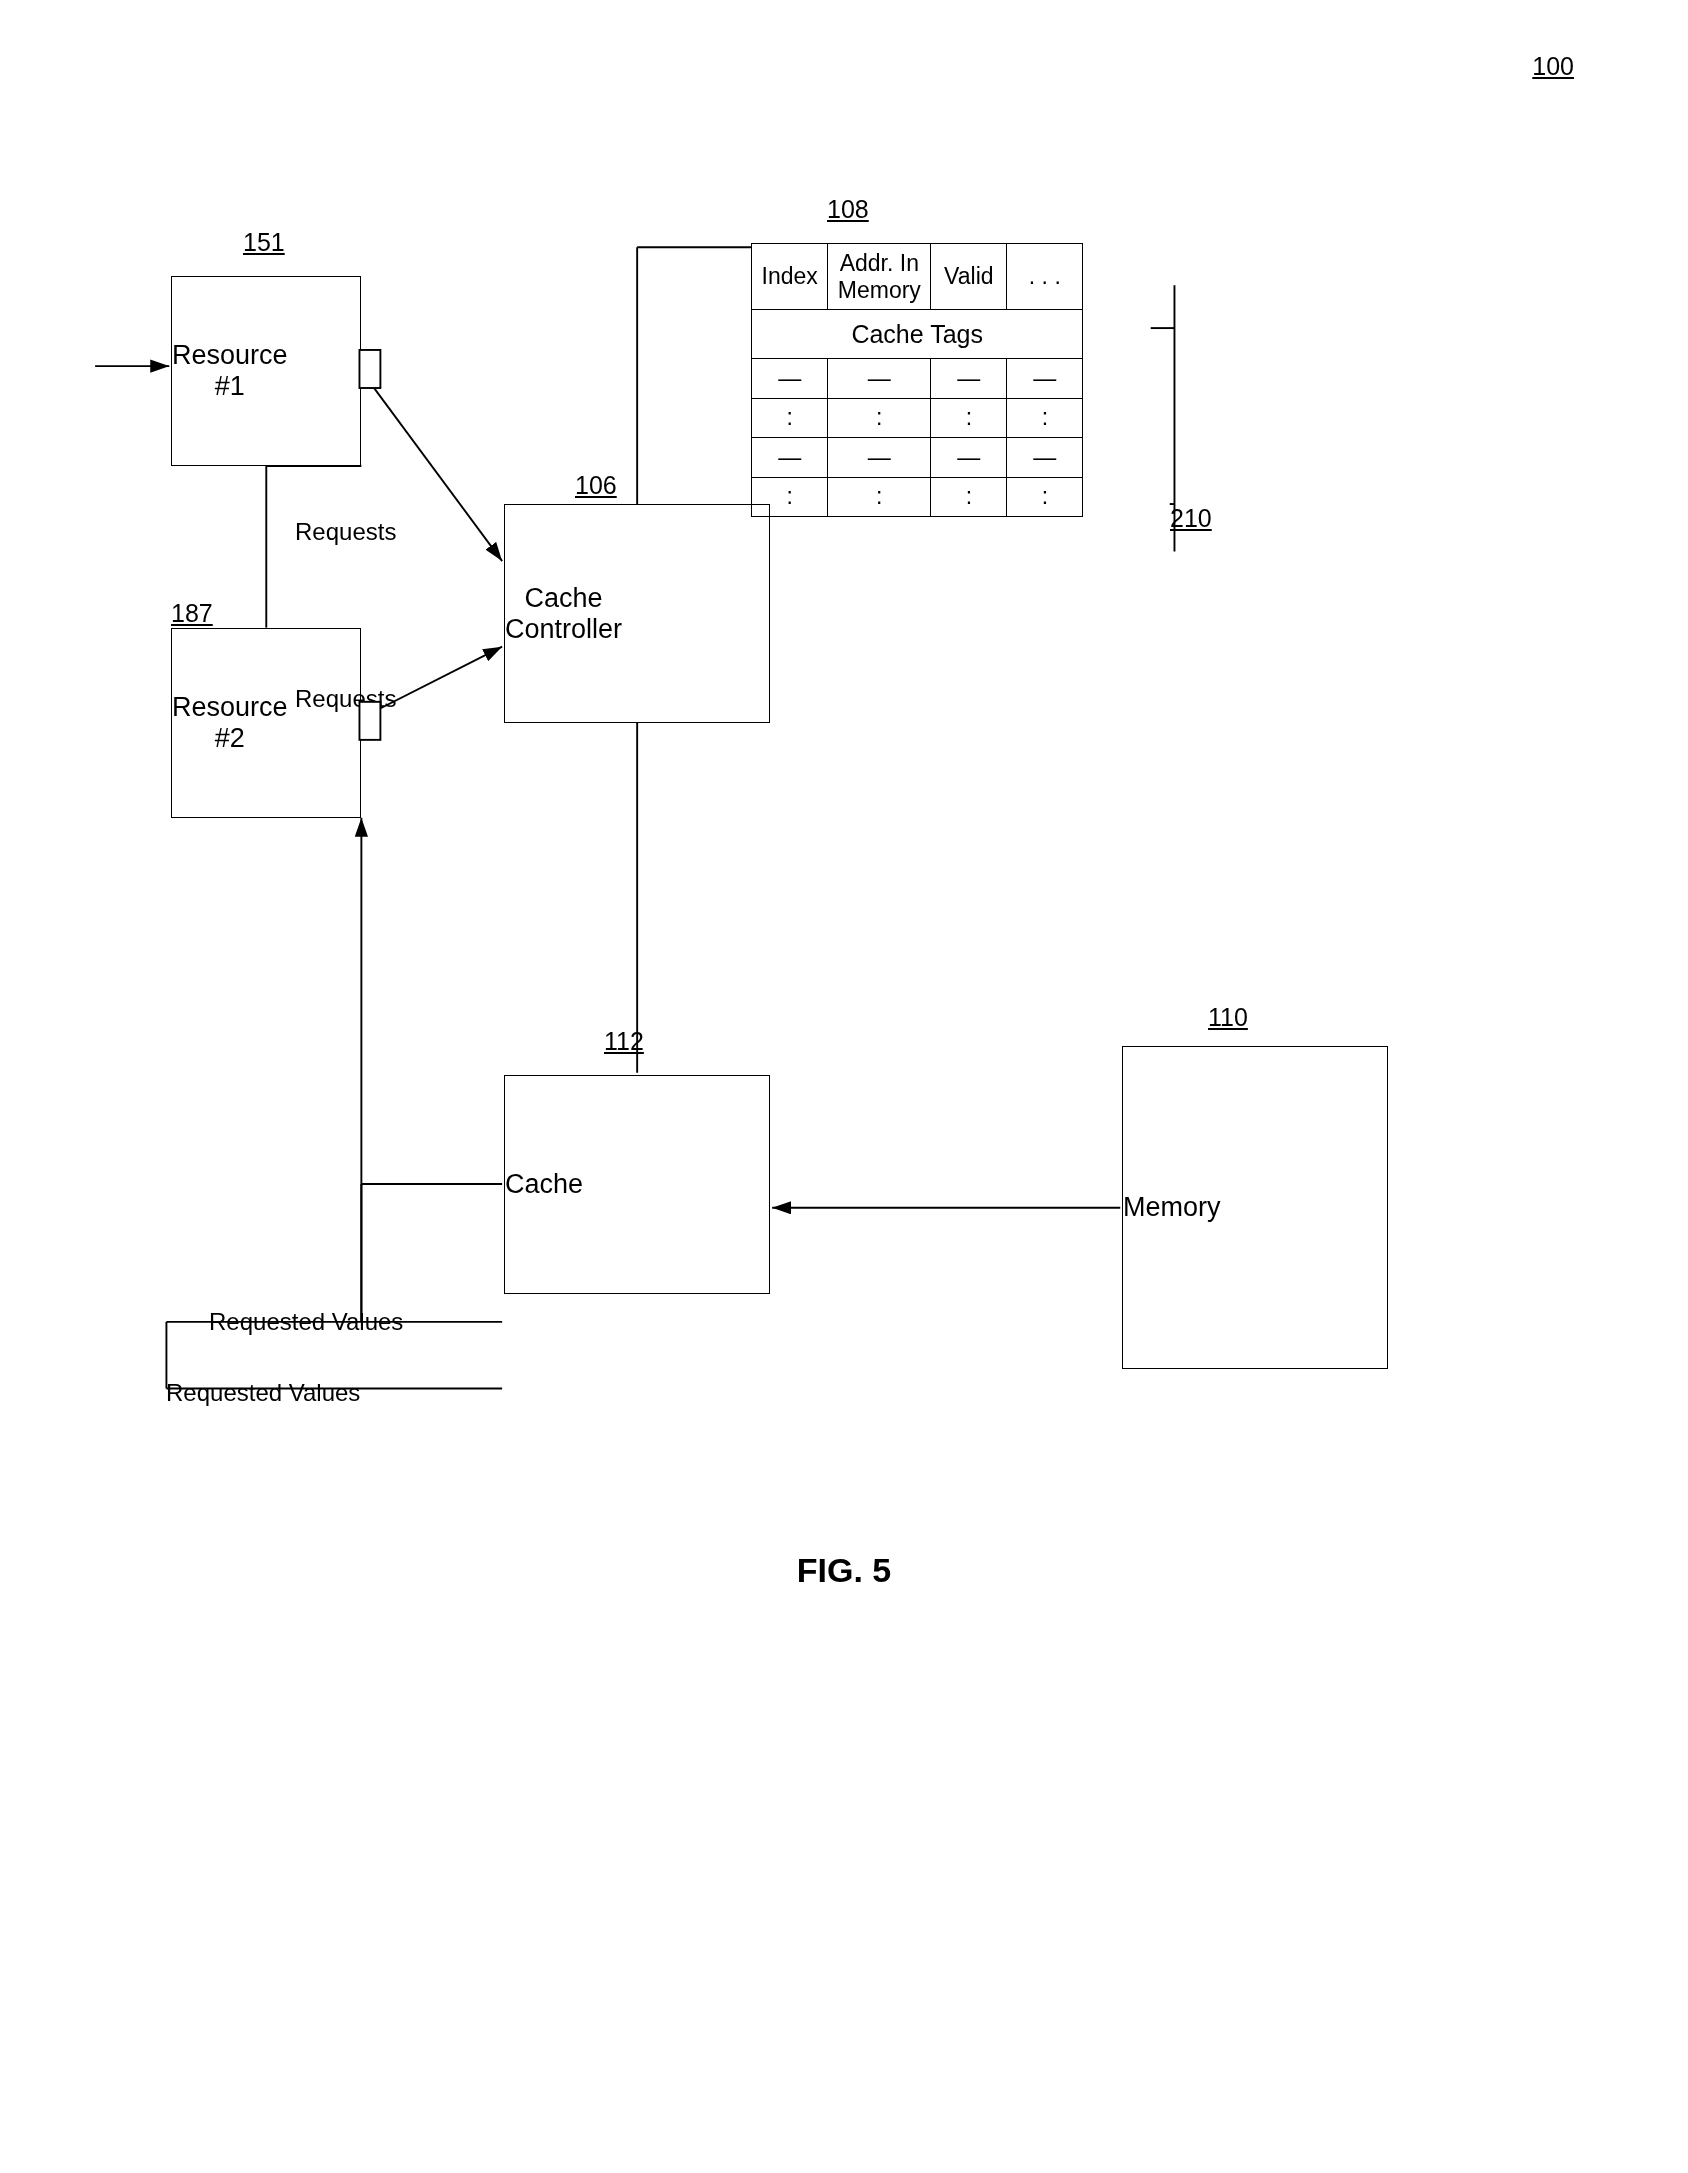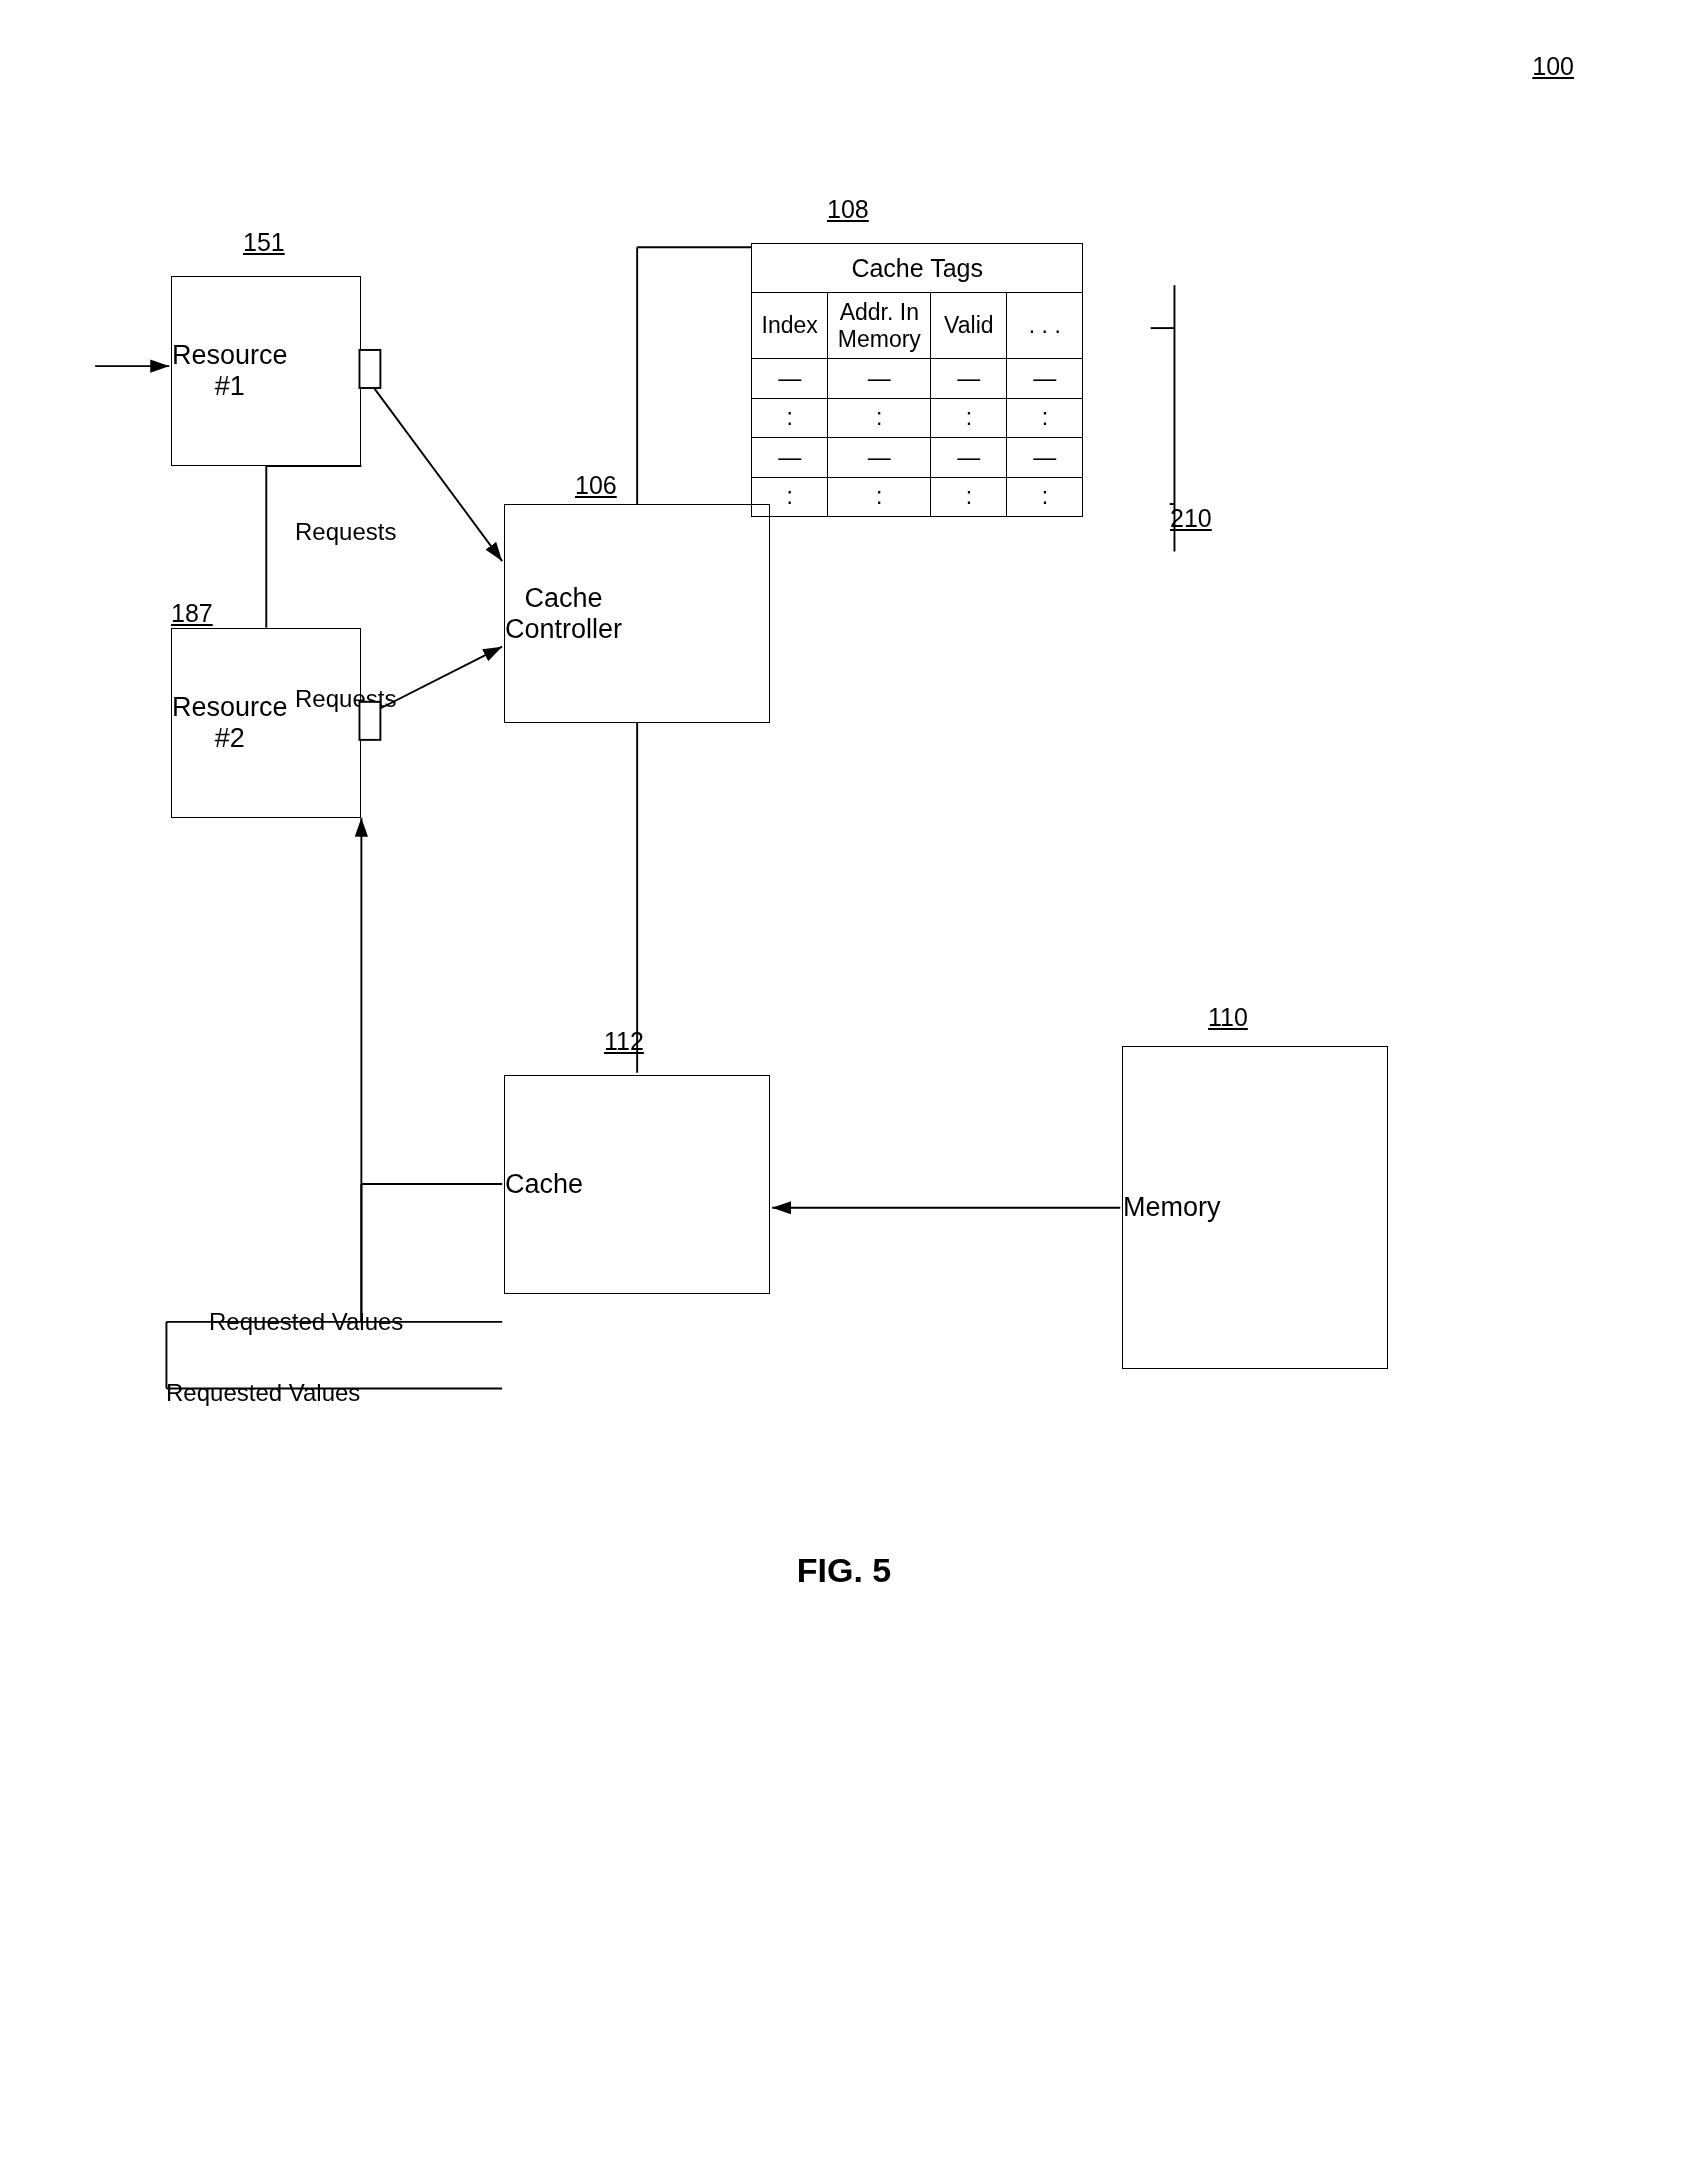--- a/index.html
+++ b/index.html
@@ -97,27 +97,27 @@
     <span>Cache<br>Controller</span>
   </div>
 
   <div class="ref" style="left:575px; top:471px;">106</div>
 
   <div class="ref" style="left:827px; top:195px;">108</div>
 
   <table class="cache-tags-table" style="left:751px; top:243px;">
     <tbody>
         <tr>
-      <th colspan="4" style="font-size:25px; padding:9.5px 19px;">Cache Tags</th>
-    </tr>
-    <tr>
       <th>Index</th>
       <th>Addr. In<br>Memory</th>
       <th>Valid</th>
       <th>. . .</th>
+    </tr>
+    <tr>
+      <th colspan="4" style="font-size:25px; padding:9.5px 19px;">Cache Tags</th>
     </tr>
     <tr>
       <td>—</td>
       <td>—</td>
       <td>—</td>
       <td>—</td>
     </tr>
     <tr>
       <td>:</td>
       <td>:</td>

